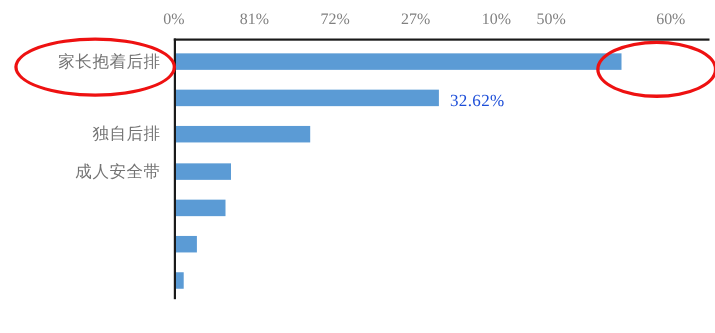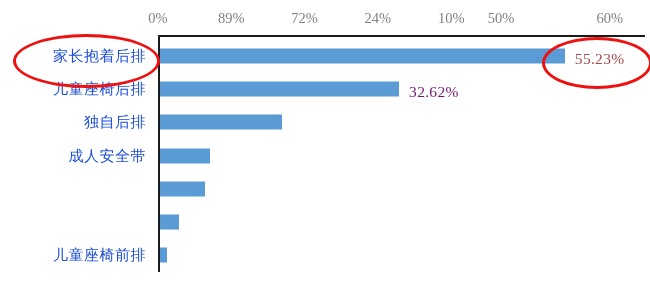--- a/index.html
+++ b/index.html
@@ -59,21 +59,21 @@
     left: 0px;
     top: 35px;
     width: 152px;
     height: 237px;
   }
   .cat-label {
     position: absolute;
     right: 6px;
     transform: translateY(-50%);
     font-size: 15px;
-    color: #1d4ed8;
+    color: #737373;
     white-space: nowrap;
     letter-spacing: 0.5px;
     text-align: right;
   }
 
   
   .bars {
     position: absolute;
     left: 160px;
     top: 35px;
@@ -104,47 +104,44 @@
     pointer-events: none;
   }
 </style>
 </head>
 <body>
 
 <div id="chart-root">
 
   <div class="x-axis">
     <span class="x-tick" style="left: 158px;">0%</span>
-    <span class="x-tick" style="left: 231.3px;">89%</span>
+    <span class="x-tick" style="left: 231.3px;">81%</span>
     <span class="x-tick" style="left: 304.6px;">72%</span>
-    <span class="x-tick" style="left: 377.9px;">24%</span>
+    <span class="x-tick" style="left: 377.9px;">27%</span>
     <span class="x-tick" style="left: 451.2px;">10%</span>
     <span class="x-tick" style="left: 501px;">50%</span>
     <span class="x-tick" style="left: 597.8px; margin-left: 12px;">60%</span>
   </div>
 
   <div class="plot-area"></div>
 
   <div class="cat-col">
     <span class="cat-label" style="top: 21px;">家长抱着后排</span>
-    <span class="cat-label" style="top: 54.2px;">儿童座椅后排</span>
     <span class="cat-label" style="top: 87.4px;">独自后排</span>
     <span class="cat-label" style="top: 120.6px;">成人安全带</span>
-    <span class="cat-label" style="top: 220.2px;">儿童座椅前排</span>
   </div>
 
   <div class="bars">
     <div class="bar" style="left: 0px; width: 404.836px; top: 21px; background: rgb(91, 155, 213);"></div>
     <div class="bar" style="left: 0px; width: 239.105px; top: 54.2px; background: rgb(91, 155, 213);"></div>
     <div class="bar" style="left: 0px; width: 121.678px; top: 87.4px; background: rgb(91, 155, 213);"></div>
     <div class="bar" style="left: 0px; width: 49.844px; top: 120.6px; background: rgb(91, 155, 213);"></div>
     <div class="bar" style="left: 0px; width: 44.713px; top: 153.8px; background: rgb(91, 155, 213);"></div>
     <div class="bar" style="left: 0px; width: 19.058px; top: 187px; background: rgb(91, 155, 213);"></div>
     <div class="bar" style="left: 0px; width: 7.33px; top: 220.2px; background: rgb(91, 155, 213);"></div>
 
-    <span class="bar-value" style="left: 414.836px; top: 24px; color: rgb(165, 74, 74);">55.23%</span>
-    <span class="bar-value" style="left: 249.105px; top: 57.2px; color: #701a75;">32.62%</span>
+    <span class="bar-value" style="left: 249.105px; top: 57.2px; color: #1d4ed8;">32.62%</span>
   </div>
 
   <div class="annot-ellipse" style="left:13px; top:34px; width:141px; height:48px;"></div>
   <div class="annot-ellipse" style="left:542px; top:37px; width:104px; height:46px;"></div>
 
 </div>
 
 </body></html>

